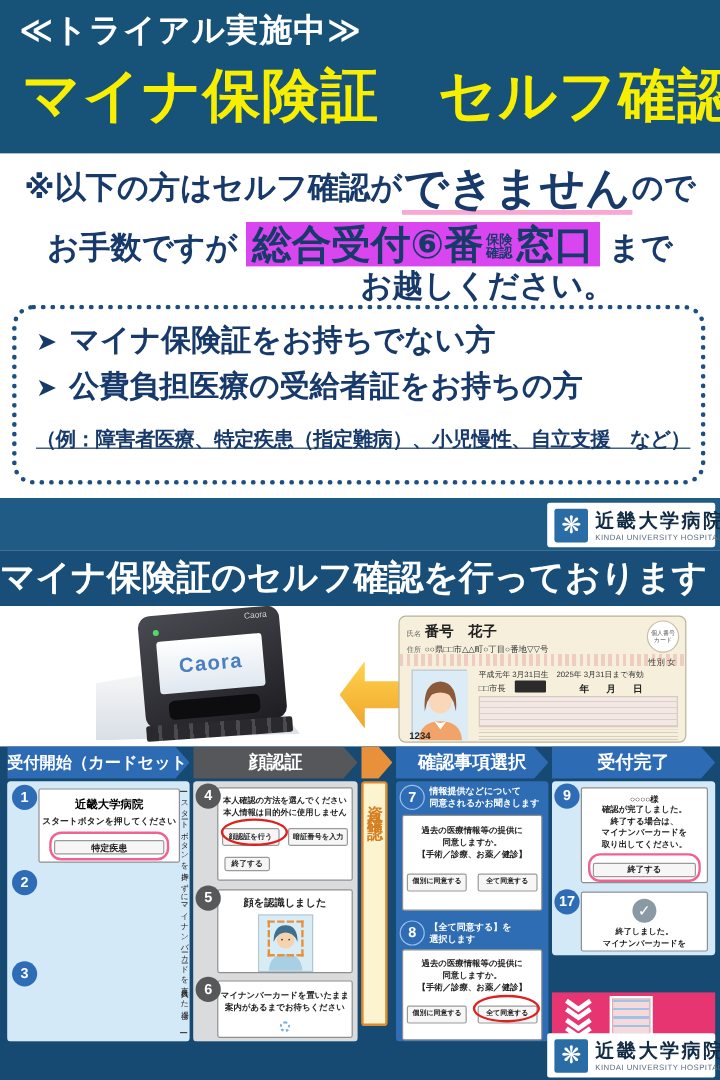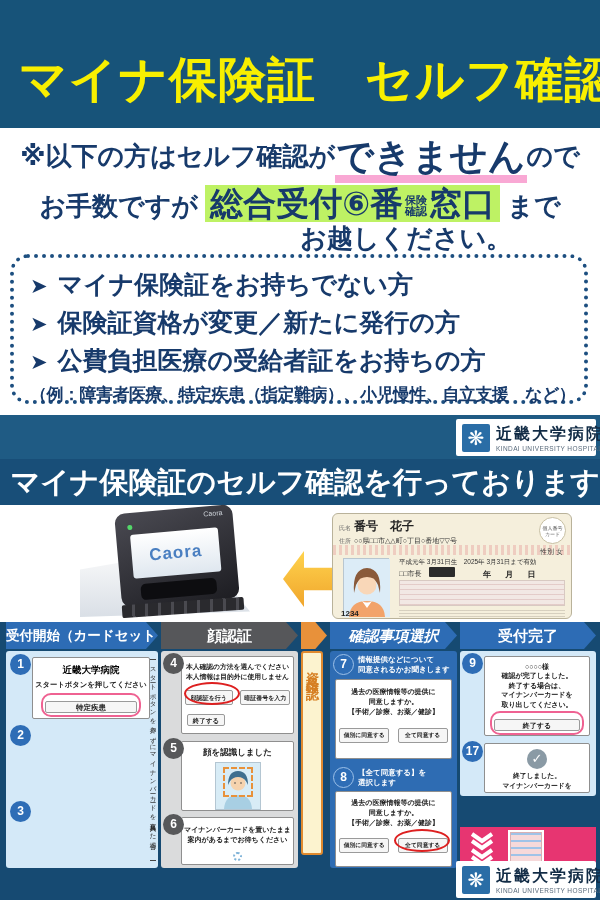--- a/index.html
+++ b/index.html
@@ -10,46 +10,46 @@
     font-family:"Liberation Sans","DejaVu Sans",sans-serif;
   }
   
   .header { position:absolute; left:0; top:0; width:600px; height:128px; background:#175379; }
   .trial { position:absolute; left:16px; top:7px; color:#fff; font-size:27px; font-weight:600; letter-spacing:1px; }
   .main-title { position:absolute; left:16px; top:48px; width:100%; text-align:center;
     color:#f8ef00; font-size:48px; font-weight:800; letter-spacing:1px; white-space:nowrap; }
   
   .notice { position:absolute; left:0; top:128px; width:600px; height:124px; background:#fff; color:#173a6b; font-weight:800; }
   .n1 { position:absolute; top:10px; width:100%; text-align:center; font-size:26px; white-space:nowrap; }
-  .n1 .em { font-size:37px; line-height:1; display:inline-block; border-bottom:8px solid #f9a8d4; padding:0 1px; vertical-align:-4px; }
+  .n1 .em { font-size:37px; line-height:1; display:inline-block; border-bottom:4px solid #f9a8d4; padding:0 1px; vertical-align:-4px; }
   .n2 { position:absolute; top:54px; width:100%; text-align:center; font-size:26px; white-space:nowrap; }
-  .hl { background:#bef264; padding:0 5px; font-size:33px; }
+  .hl { background:#d946ef; padding:0 5px; font-size:33px; }
   .hl .stack { display:inline-block; vertical-align:middle; font-size:11px; line-height:11px; margin:0 2px; }
   .n3 { position:absolute; top:93px; right:88px; font-size:26px; }
   
   .criteria { position:absolute; left:10px; top:254px; width:578px; height:150px;
     border:4px dotted #1d4f80; border-radius:18px; background:#fff; padding:8px 10px 4px 16px;
     color:#173a6b; font-weight:800; }
   .crit-item { font-size:25px; line-height:36px; white-space:nowrap; }
   .crit-item .bullet { font-size:21px; margin-right:10px; }
-  .crit-note { font-size:17px; letter-spacing:-0.5px; margin-top:3px; white-space:nowrap; }
+  .crit-note { font-size:17px; letter-spacing:-0.5px; margin-top:13px; white-space:nowrap;text-decoration:underline; }
   
   .logo-band { position:absolute; left:0; top:415px; width:600px; height:44px; background:#1f5b84; }
   .hosp-logo { position:absolute; right:4px; width:140px; height:37px; background:#fff; border-radius:2px;
     display:flex; align-items:center; gap:6px; padding:3px 6px; }
   .hosp-logo.top { top:419px; }
   .hosp-logo.bottom { top:861px; }
   .logo-mark { width:28px; height:28px; background:#2a6da6; color:#fff; border-radius:2px;
     font-size:20px; line-height:28px; text-align:center; flex:0 0 auto; }
   .logo-texts { display:flex; flex-direction:column; }
   .logo-jp { font-size:16px; font-weight:bold; color:#122c46; letter-spacing:2px; white-space:nowrap; }
   .logo-en { font-size:6.5px; color:#5a6b7c; letter-spacing:0.4px; white-space:nowrap; }
   
   .subtitle-band { position:absolute; left:0; top:459px; width:600px; height:46px; background:#184e78; }
-  .subtitle { width:100%; text-align:right; color:#fff; font-size:29px; font-weight:bold; line-height:46px; white-space:nowrap; }
+  .subtitle { width:100%; text-align:left; color:#fff; font-size:29px; font-weight:bold; line-height:46px; white-space:nowrap; }
   
   .photo-area { position:absolute; left:0; top:505px; width:600px; height:117px; background:#fff; }
   .device { position:absolute; left:70px; top:2px; width:215px; height:113px; }
   .dev-base { position:absolute; left:10px; top:42px; width:170px; height:68px;
     background:linear-gradient(180deg,#fbfbfb,#d9dfe6); clip-path:polygon(0 30%,70% 0,100% 92%,0 100%); }
   .dev-body { position:absolute; left:48px; top:2px; width:118px; height:94px;
     background:linear-gradient(160deg,#4a4a52,#1d1d22); border-radius:10px; transform:rotate(-5deg); }
   .dev-brand { position:absolute; right:10px; top:4px; color:#cfd4da; font-size:7px; }
   .dev-led { position:absolute; left:12px; top:12px; width:5px; height:5px; border-radius:50%; background:#53d769; }
   .dev-screen { position:absolute; left:14px; top:22px; width:88px; height:44px; border-radius:3px;
@@ -129,32 +129,32 @@
   .eject-row { position:absolute; left:6px; bottom:3px; display:flex; align-items:center; gap:4px; }
   .eject-label { color:#fff; font-weight:800; font-size:13px; white-space:nowrap; }
   .footerband { position:absolute; left:0; top:868px; width:600px; height:32px; background:#164a72; }
 </style>
 </head>
 <body>
 
 <div class="poster">
 
   <div class="header">
+    <div class="trial">≪トライアル実施中≫</div>
     <div class="main-title">マイナ保険証　セルフ確認</div>
   </div>
 
   <div class="notice">
     <div class="n1"><span>※以下の方はセルフ確認が</span><span class="em">できません</span><span>ので</span></div>
     <div class="n2"><span>お手数ですが </span><span class="hl"><span>総合受付⑥番</span><span class="stack"><span>保険</span><br><span>確認</span></span><span>窓口</span></span><span> まで</span></div>
     <div class="n3">お越しください。</div>
   </div>
 
   <div class="criteria">
     <div class="crit-item"><span class="bullet">➤</span><span>マイナ保険証をお持ちでない方</span></div>
-    <div class="crit-item"><span class="bullet">➤</span><span>保険証資格が変更／新たに発行の方</span></div>
     <div class="crit-item"><span class="bullet">➤</span><span>公費負担医療の受給者証をお持ちの方</span></div>
     <div class="crit-note">（例：障害者医療、特定疾患（指定難病）、小児慢性、自立支援　など）</div>
   </div>
 
   <div class="logo-band"></div>
   <div class="hosp-logo top">
     <div class="logo-mark">❋</div>
     <div class="logo-texts">
       <div class="logo-jp">近畿大学病院</div>
       <div class="logo-en">KINDAI UNIVERSITY HOSPITAL</div>
@@ -202,21 +202,21 @@
       <div class="mc-fine"></div>
       <div class="mc-num">1234</div>
     </div>
   </div>
 
   <div class="flow">
 
     <div class="chev blue" style="left:6px; width:152px; font-size:13.5px;">受付開始（カードセット）</div>
     <div class="chev gray" style="left:161px; width:137px; font-size:15px;">顔認証</div>
     <div class="chev orange" style="left:301px; width:26px;"></div>
-    <div class="chev blue" style="left:330px; width:127px; font-size:15px;font-style:italic;">確認事項選択</div>
+    <div class="chev blue" style="left:330px; width:127px; font-size:15px;">確認事項選択</div>
     <div class="chev blue" style="left:460px; width:136px; font-size:15px;">受付完了</div>
 
     <div class="colbody body-lblue" style="left:6px; width:152px;">
       <div class="num blue" style="left:4px; top:3px;">1</div>
       <div class="sbox" style="left:26px; top:6px; width:118px; height:62px;">
         <div class="sb-title">近畿大学病院</div>
         <div class="sb-text" style="font-size:7.3px; margin-top:3px;">スタートボタンを押してください</div>
         <div style="margin-top:3px;"><span class="ring-pink"><span class="btn" style="width:92px; height:12px; font-size:7.5px; line-height:11px;">特定疾患</span></span></div>
       </div>
       <div class="num blue" style="left:4px; top:74px;">2</div>

